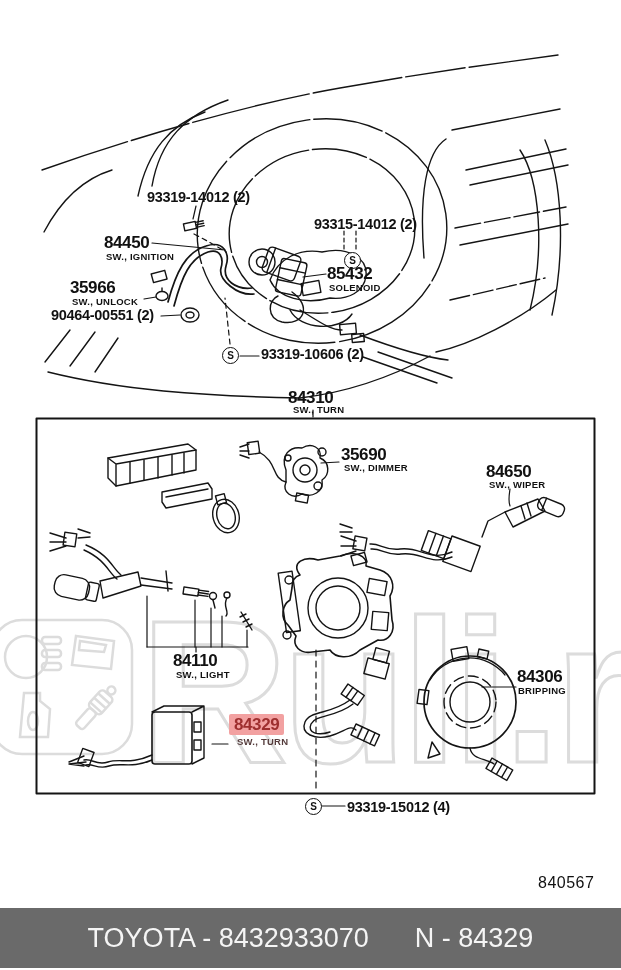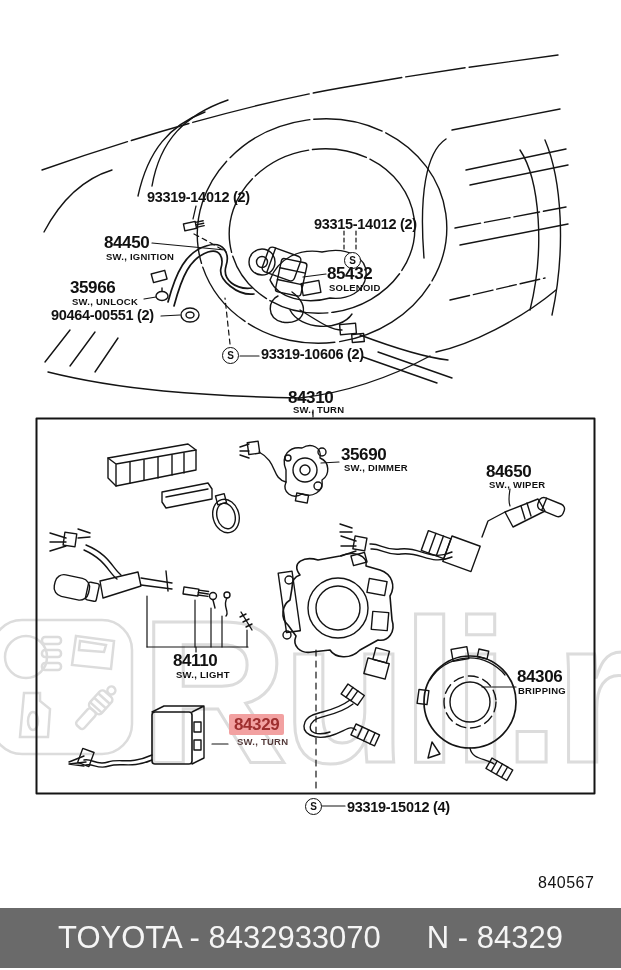--- a/index.html
+++ b/index.html
@@ -18,21 +18,21 @@
   .num-sm{font-size:14.5px;letter-spacing:-0.3px;}
   .cap{font-size:9.5px;letter-spacing:0.25px;}
   .s-mark{position:absolute;z-index:3;width:15px;height:15px;border:1.7px solid #111;border-radius:50%;
           background:#fff;display:flex;align-items:center;justify-content:center;
           font-size:10px;font-weight:bold;line-height:1;}
   .hl{background:var(--highlight-bg);color:var(--highlight-text);padding:2px 5px;border-radius:2px;}
   .hl-cap{color:#553c3c;}
   .page-code{position:absolute;z-index:3;font-weight:normal;font-size:16px;letter-spacing:0.5px;}
   .footer{position:absolute;z-index:4;left:0;top:908px;width:621px;height:60px;
           background:var(--footer-bg);display:flex;align-items:center;justify-content:center;
-          gap:46px;color:var(--footer-text);font-size:31px;}
+          gap:46px;color:var(--footer-text);font-size:27px;}
 </style>
 </head>
 <body>
 
 <div class="stage">
 
   <svg class="wm" width="621" height="970">
     <g fill="none" stroke="#dcdcdc" stroke-width="2.5">
       <rect x="-8" y="620" width="140" height="134" rx="30"></rect>
       <circle cx="26" cy="657" r="21"></circle>

